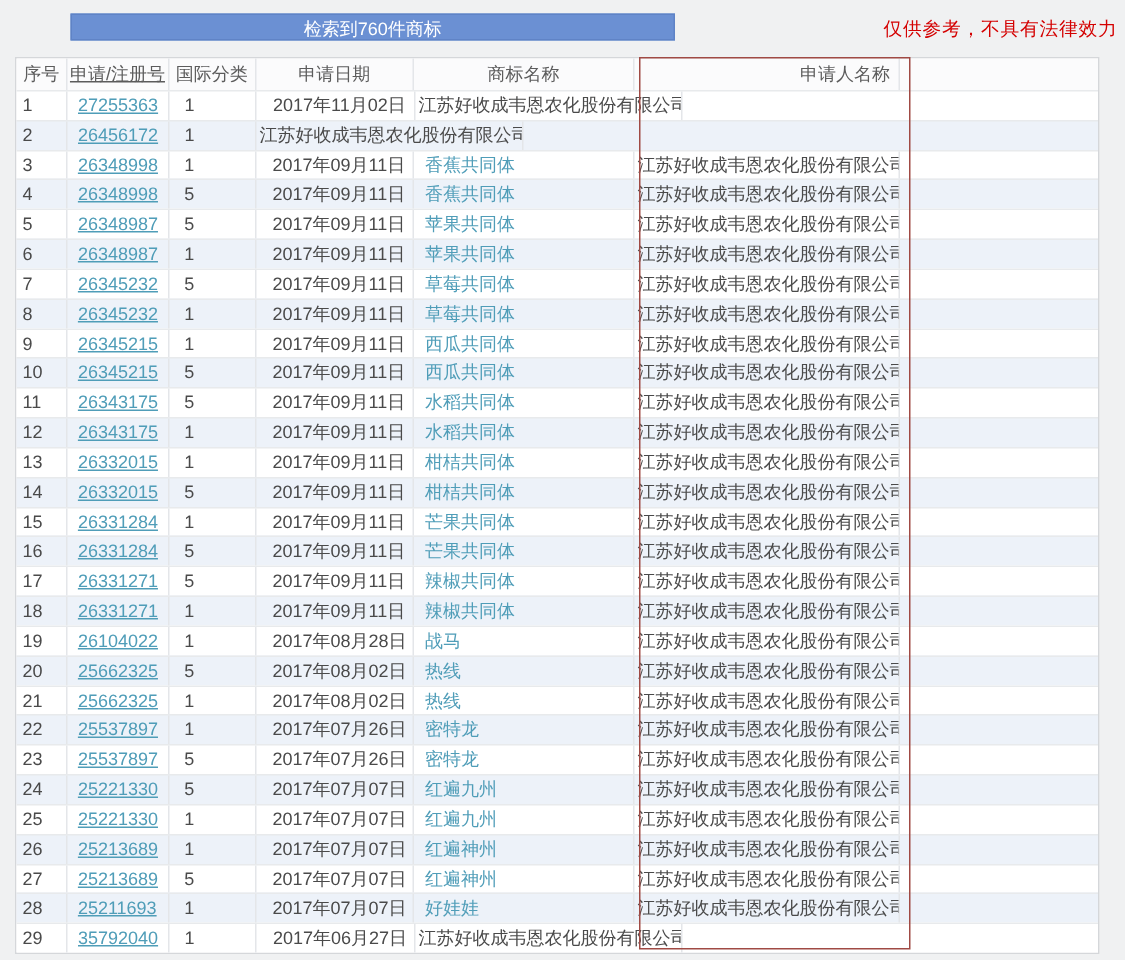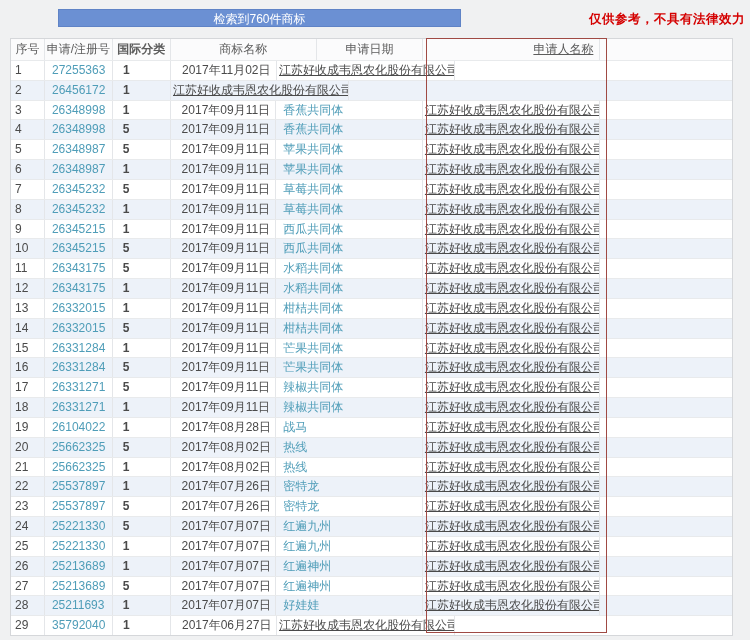--- a/index.html
+++ b/index.html
@@ -4,56 +4,56 @@
 <style>
   * { box-sizing: border-box; margin: 0; padding: 0; }
   html,body { width: 750px; height: 640px; }
   body {
     position: relative;
     background: #f0f1f2;
     font-family: "Liberation Sans", sans-serif;
     overflow: hidden;
   }
   .banner {
-    position: absolute; left: 58px; top: 9px;
+    position: absolute; left: 47px; top: 9px;
     width: 403px; height: 18px; line-height: 18px;
     background: var(--banner_blue, #6b90d3);
     border: 1px solid #5f83c6;
     color: #ffffff; font-size: 12px; text-align: center;
     cursor: pointer;
   }
   .disclaimer {
     position: absolute; right: 5px; top: 11px;
     color: var(--warning_red, #d40000);
-    font-size: 12.5px; font-weight: bold;
+    font-size: 12.5px; font-weight: normal;
     letter-spacing: 0.5px;
   }
   .table {
     position: absolute; left: 10px; top: 38px;
     width: 723px;
     background: #ffffff;
     border: 1px solid #d5d7da;
   }
   .row { display: flex; height: 19.83px; border-top: 1px solid #e8eaec; background:#fff; }
   .row:nth-child(even) { background: #edf2f9; }
   .thead-row { display: flex; height: 21px; background: #fbfbfc; }
   .cell {
     font-size: 12px; color: #4a4a4a;
     line-height: 19.83px;
     white-space: nowrap; overflow: hidden;
     border-right: 1px solid #e4e6e9;
   }
   .thead-row .cell { line-height: 21px; color: #5c5c5c; text-align: center; }
   .cell:last-child { border-right: none; }
   .c0 { width: 34px;  padding-left: 4px; }
-  .c1 { width: 68px;  padding-left: 7px; }
-  .c2 { width: 58px;  padding-left: 10px; font-weight: bold; }
+  .c1 { width: 68px;  padding-left: 7px; text-decoration: underline; }
+  .c2 { width: 58px;  padding-left: 10px; }
   .c3 { width: 106px; padding-left: 11px; }
   .c4 { width: 147px; padding-left: 7px; }
-  .c5 { width: 178px; padding-left: 2px; text-decoration: underline; }
+  .c5 { width: 178px; padding-left: 2px; }
   .c6 { width: 132px; }
   .thead-row .c0,.thead-row .c1,.thead-row .c2,.thead-row .c3,.thead-row .c4 { padding-left: 0; }
   .thead-row .c5 { padding-left: 0; padding-right: 6px; text-align: right; }
   .link { color: var(--link_teal, #4f9db8); cursor: pointer; }
   .redbox {
     position: absolute; left: 426px; top: 38px;
     width: 181px; height: 595px;
     border: 1.5px solid var(--highlight_maroon, #a04a44);
     pointer-events: none;
   }
@@ -63,22 +63,22 @@
 
 <div>
   <div class="banner">检索到760件商标</div>
   <div class="disclaimer">仅供参考，不具有法律效力</div>
 
   <div class="table">
     <div class="thead-row" id="thead">
         <div class="cell c0">序号</div>
         <div class="cell c1">申请/注册号</div>
         <div class="cell c2">国际分类</div>
+        <div class="cell c3">申请日期</div>
         <div class="cell c4">商标名称</div>
-        <div class="cell c3">申请日期</div>
         <div class="cell c5">申请人名称</div>
         <div class="cell c6"></div>
       </div>
     <div id="tbody">
         <div class="row">
           <div class="cell c0">1</div>
           <div class="cell c1 link">27255363</div>
           <div class="cell c2">1</div>
           <div class="cell c3">2017年11月02日</div>
           <div class="cell c5">江苏好收成韦恩农化股份有限公司</div>

